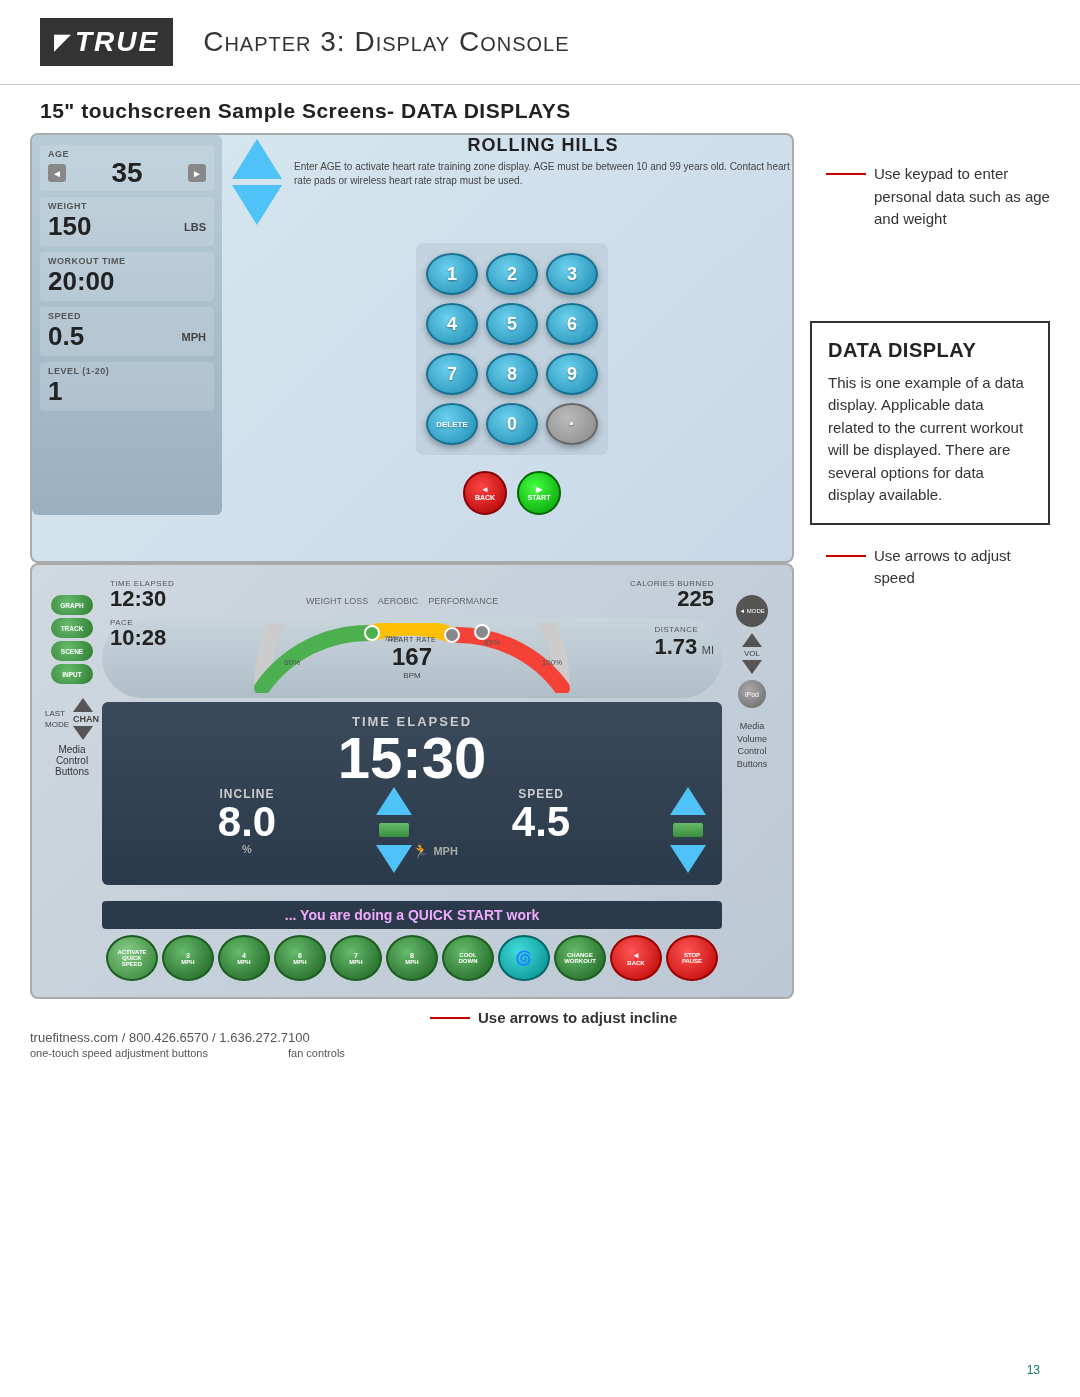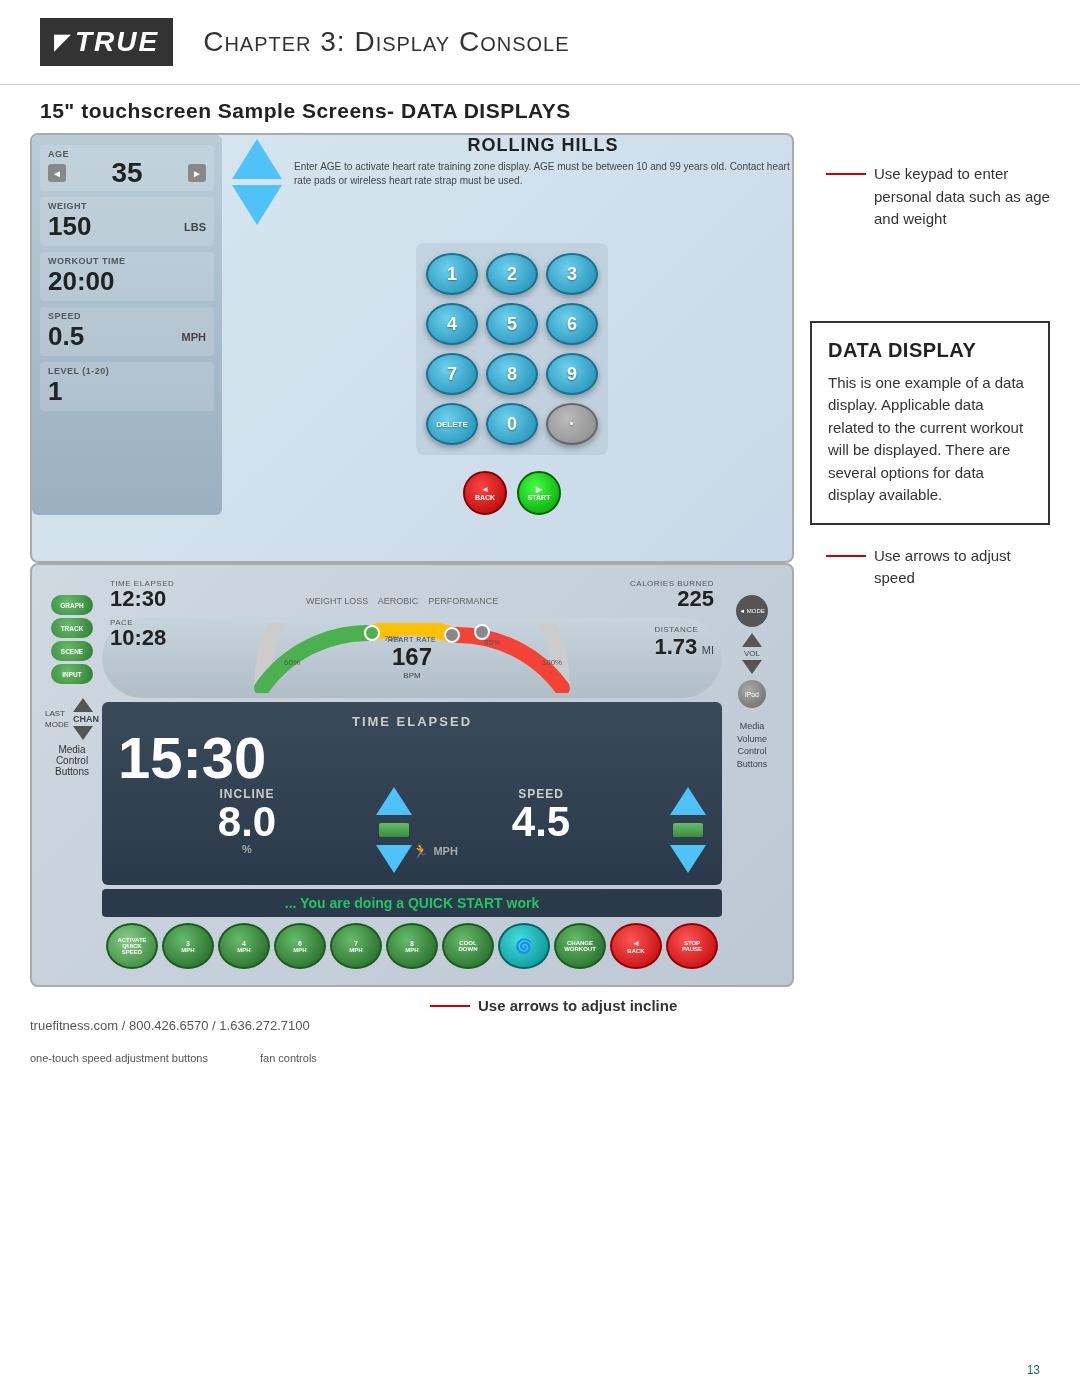--- a/index.html
+++ b/index.html
@@ -362,21 +362,21 @@
       font-weight: 700;
       color: #ccc;
       text-align: center;
       letter-spacing: 2px;
     }
 
     .display-time {
       font-size: 58px;
       font-weight: 900;
       color: white;
-      text-align: left;
+      text-align: center;
       line-height: 1;
       font-variant-numeric: tabular-nums;
     }
 
     .display-bottom {
       display: flex;
       justify-content: space-around;
     }
 
     .metric-group {
@@ -428,25 +428,25 @@
       width: 30px;
       height: 14px;
       background: linear-gradient(180deg, #66bb6a, #388e3c);
       border-radius: 2px;
     }
 
     .message-bar {
       background: #2a3a4a;
       border-radius: 4px;
       padding: 6px 12px;
-      color: #22c55e;
+      color: #f0abfc;
       font-size: 14px;
       font-weight: 700;
       text-align: center;
-      margin-top: 4px;
+      margin-top: 16px;
     }
 
     .media-label {
       font-size: 10px;
       color: #333;
       text-align: center;
       margin-top: 4px;
     }
 
     
@@ -490,22 +490,22 @@
     }
     .fan-btn {
       background: radial-gradient(circle at 40% 35%, #4dd, #088);
       border-color: #066;
     }
     .footer-website {
       margin-top: 4px;
     }
     .footer-labels {
       display: flex;
-      gap: 52px;
-      margin-top: 19px;
+      gap: 80px;
+      margin-top: 2px;
       font-size: 11px;
       color: #555;
     }
 
     .page-number {
       position: absolute;
       right: 40px;
       bottom: 20px;
       font-size: 12px;
       color: #0f766e;

